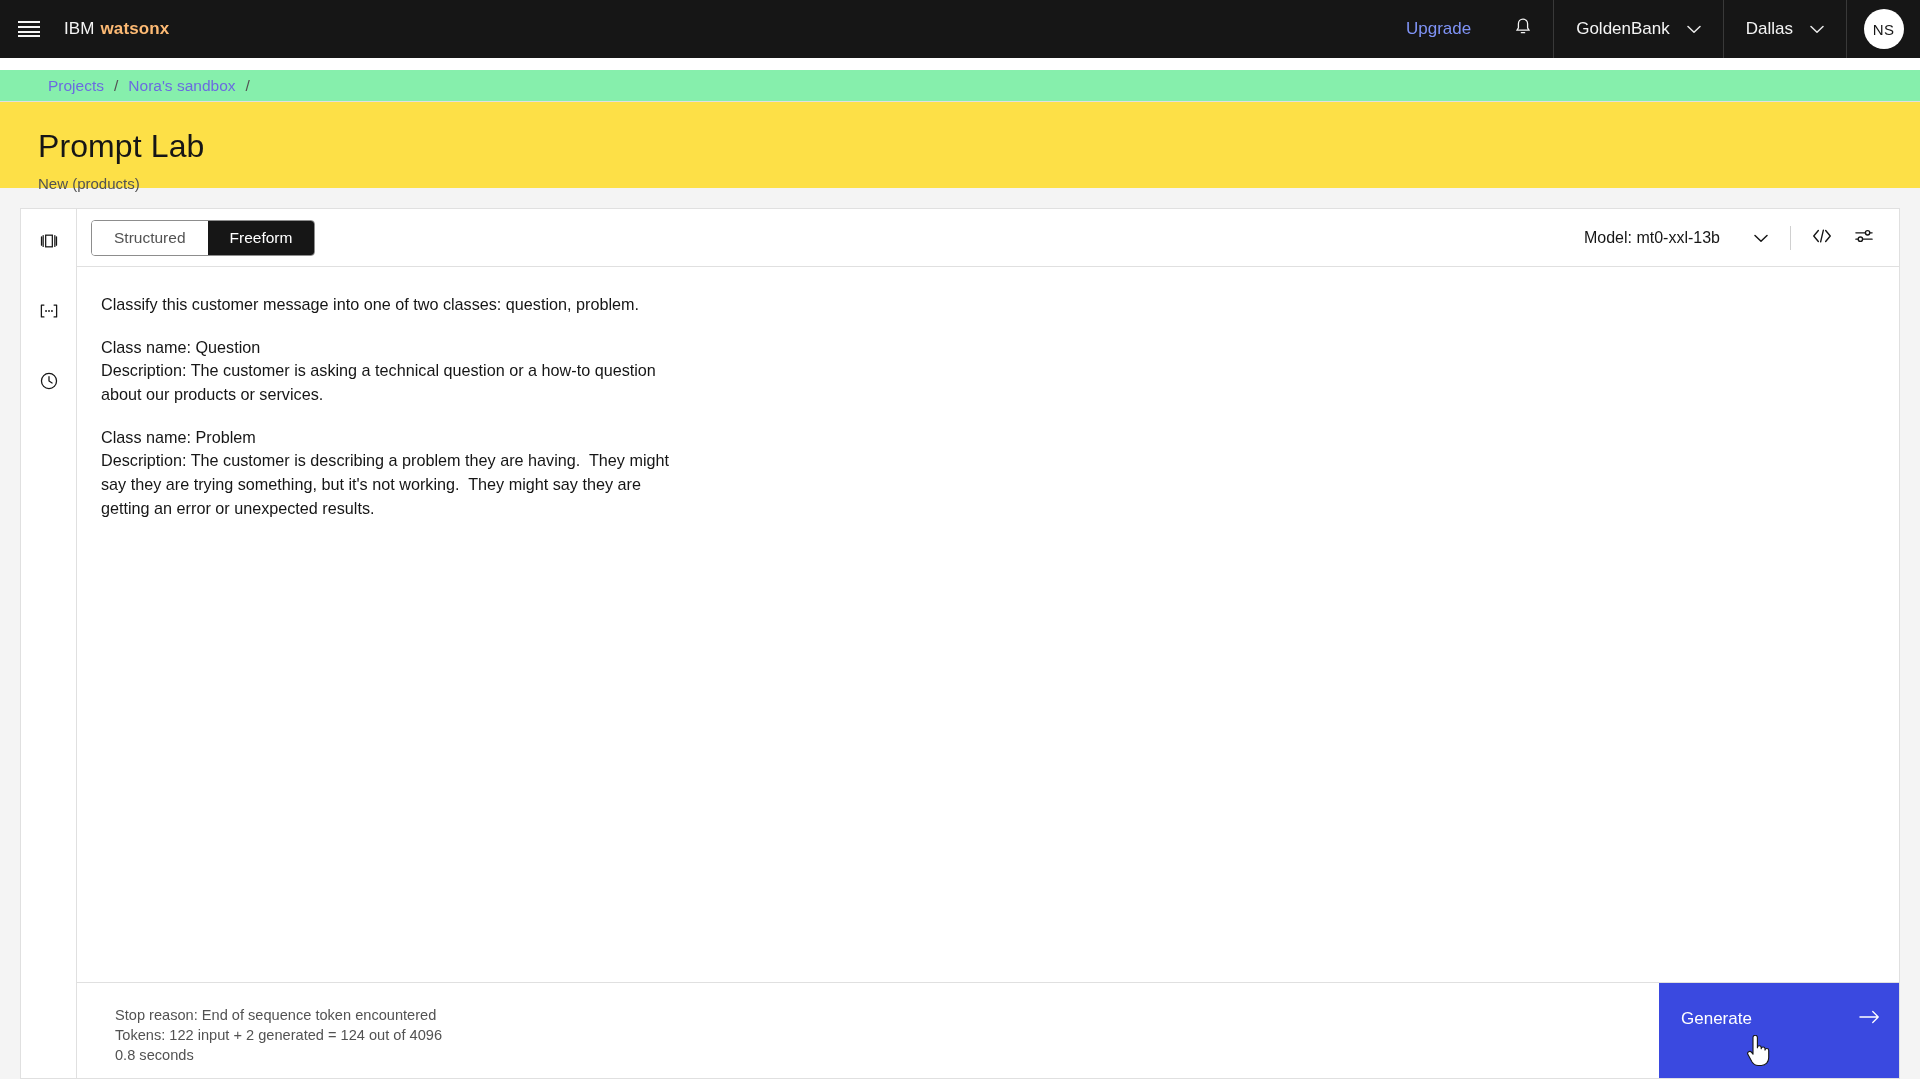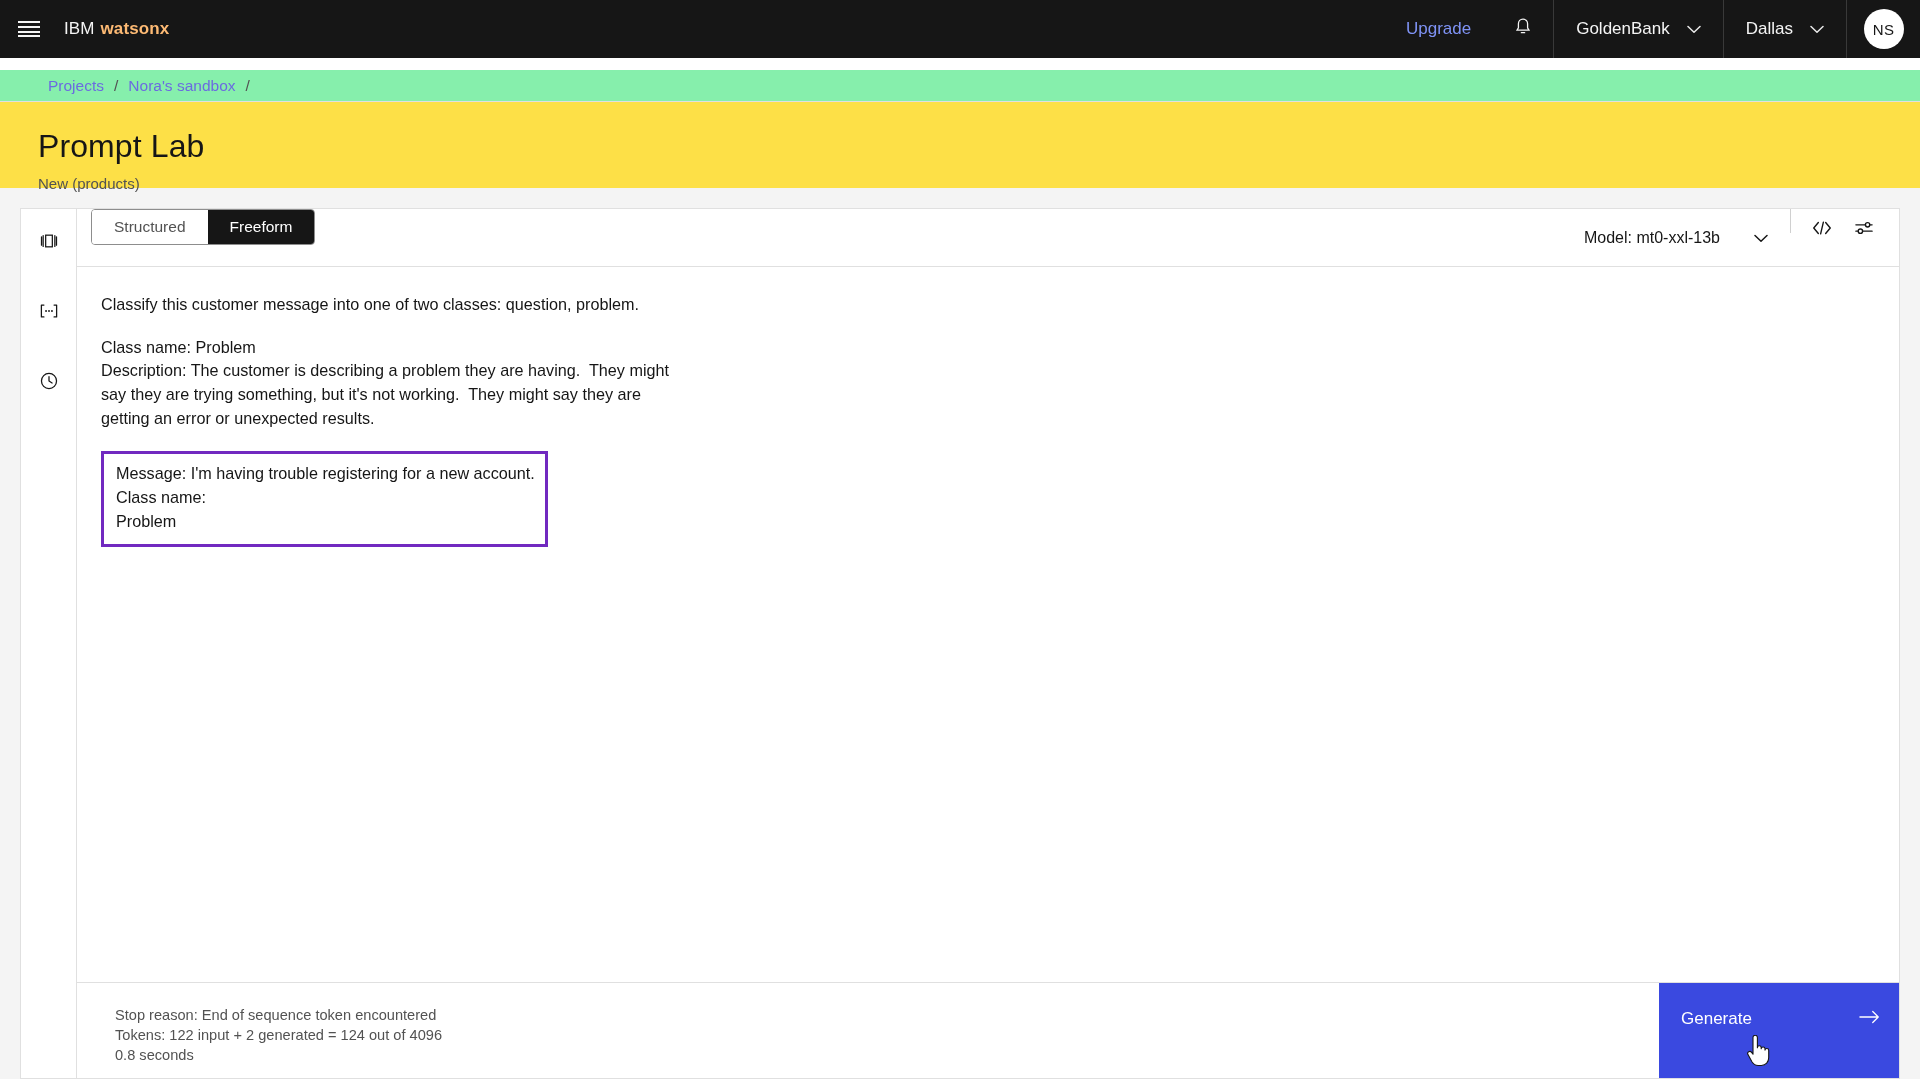--- a/index.html
+++ b/index.html
@@ -144,21 +144,21 @@
     width:40px; height:40px;
     display:flex; align-items:center; justify-content:center;
     cursor:pointer;
     color:#161616;
   }
 
   .panel-main { flex: 1 1 auto; display:flex; flex-direction:column; min-width:0; }
 
   .toolbar {
     height: 58px;
-    display:flex; 
+    display:flex; align-items:center;
     padding: 0 14px 0 14px;
     border-bottom:1px solid #e0e0e0;
   }
   .seg {
     display:flex;
     border-radius: 4px;
     overflow:hidden;
     border:1px solid #8d8d8d;
     height: 36px;
   }
@@ -383,27 +383,27 @@
               <path d="M3 6.5h18M3 13.5h18" stroke-linecap="round"></path>
               <circle cx="16" cy="6.5" r="2.4" fill="#ffffff"></circle>
               <circle cx="8" cy="13.5" r="2.4" fill="#ffffff"></circle>
             </svg>
           </span>
         </div>
       </div>
 
       <div class="prompt-area">
         <div class="prompt-para">Classify this customer message into one of two classes: question, problem.</div>
+        <div class="prompt-para">Class name: Question
+Description: The customer is asking a technical question or a how-to question
+about our products or services.</div>
         <div class="prompt-para">Class name: Problem
 Description: The customer is describing a problem they are having.  They might
 say they are trying something, but it's not working.  They might say they are
 getting an error or unexpected results.</div>
-        <div class="generated-box">Message: I'm having trouble registering for a new account.
-Class name:
-Problem</div>
       </div>
 
       <div class="footer">
         <div class="status">
           <div>Stop reason: End of sequence token encountered</div>
           <div>Tokens: 122 input + 2 generated = 124 out of 4096</div>
           <div>0.8 seconds</div>
         </div>
         <button class="generate-btn">
           <span>Generate</span>

